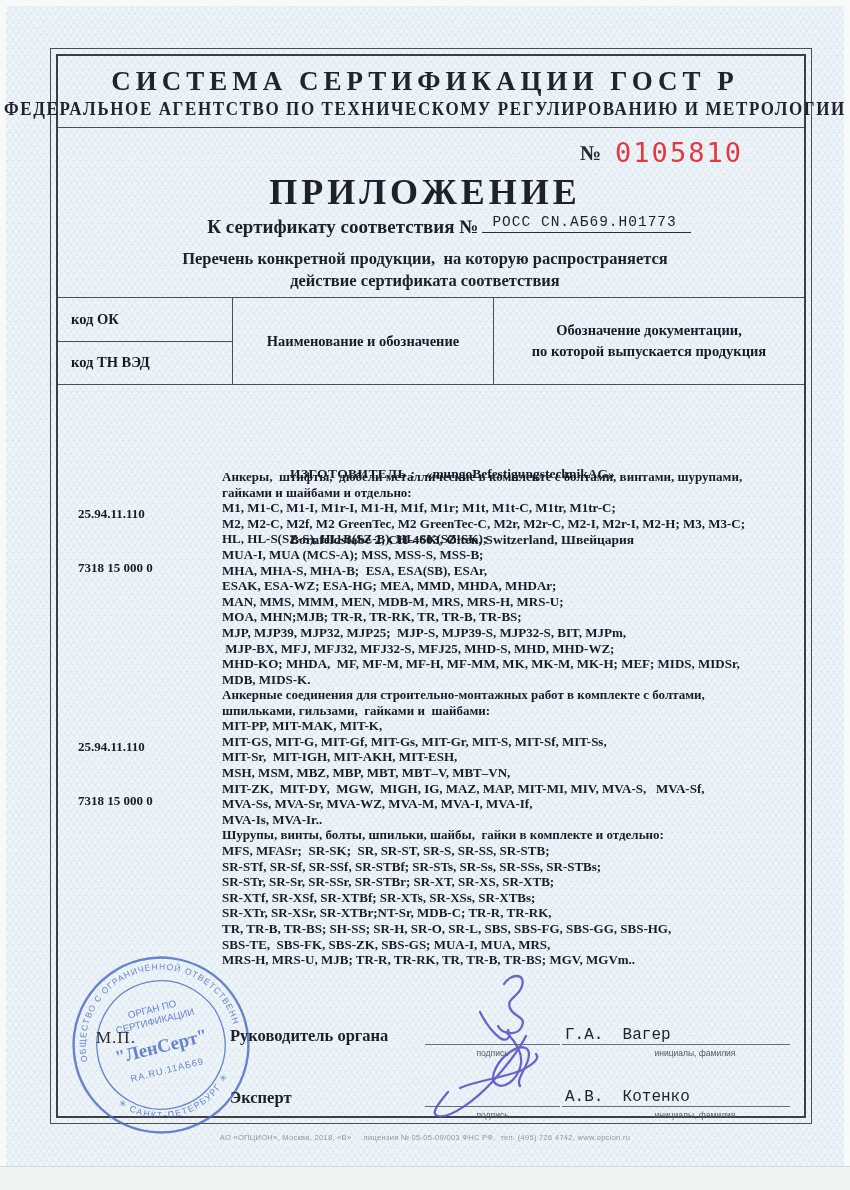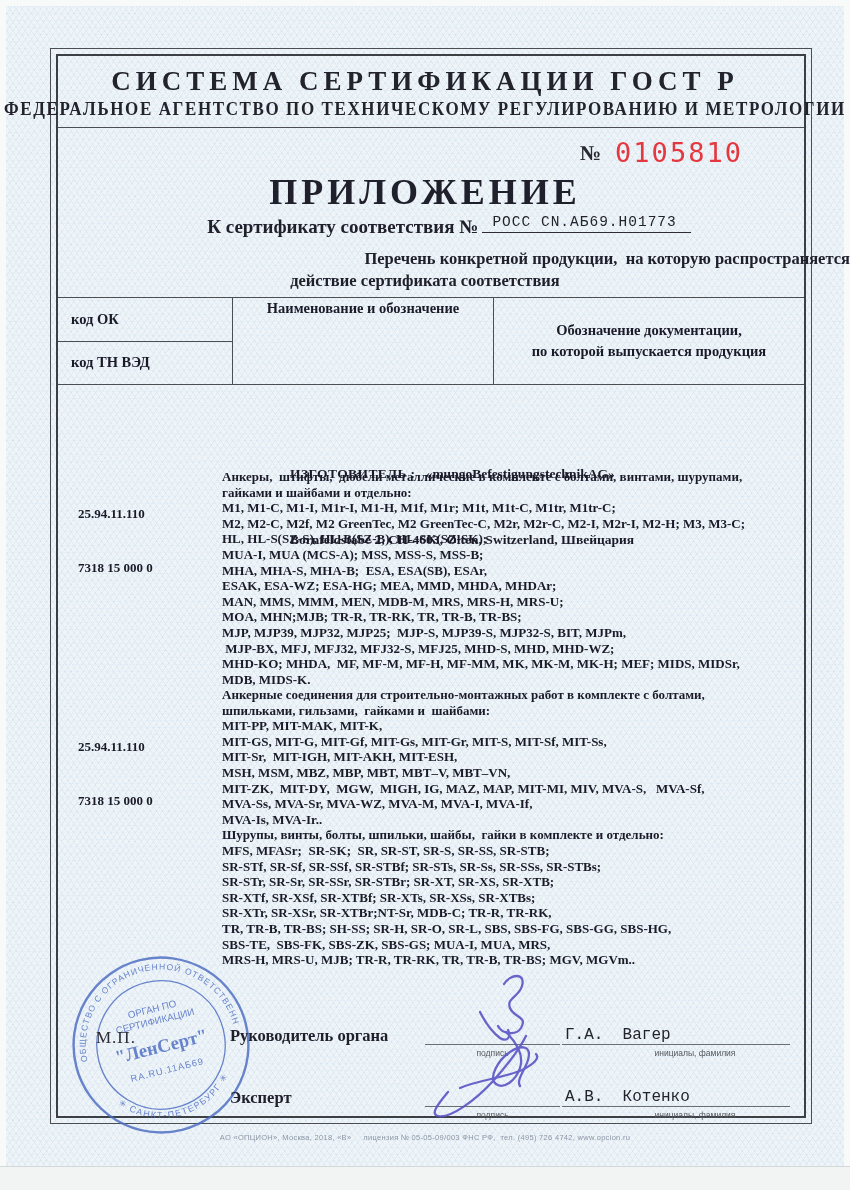--- a/index.html
+++ b/index.html
@@ -35,29 +35,29 @@
   .form-no .red{font-family:"DejaVu Sans Mono", monospace;font-size:27px;color:#e43840;letter-spacing:2px;margin-left:14px;}
   
   .doc-title{position:absolute;left:0;right:0;top:171px;text-align:center;
     font-size:36px;font-weight:bold;letter-spacing:4px;color:#20202c;}
   .cert-line{position:absolute;left:0;right:0;top:216px;text-align:center;padding-left:48px;white-space:nowrap;}
   .cert-line .lbl{font-size:19px;font-weight:bold;color:#20202c;}
   .cert-line .num{display:inline-block;font-family:"Liberation Mono", monospace;font-size:14.5px;
     letter-spacing:1px;color:#23232e;border-bottom:1.5px solid #2c2c34;padding:0 14px 2px 10px;
     transform:translateY(-7px);}
   .subtitle{position:absolute;left:0;right:0;text-align:center;font-size:16.5px;font-weight:bold;color:#20202c;white-space:pre;}
-  .subtitle.l1{top:249px;text-align:right;}
+  .subtitle.l1{top:249px;}
   .subtitle.l2{top:271px;}
   
   .thead{position:absolute;left:58px;top:297px;width:746px;height:86px;
     border-top:1.5px solid #4b4e52;border-bottom:1.5px solid #4b4e52;display:flex;}
   .thead .c1{width:174px;border-right:1.2px solid #4b4e52;display:flex;flex-direction:column;}
   .thead .c1 .cell{flex:1;display:flex;align-items:center;padding-left:13px;font-size:14.5px;font-weight:bold;}
   .thead .c1 .cell.top{border-bottom:1.2px solid #4b4e52;}
-  .thead .c2{width:260px;border-right:1.2px solid #4b4e52;display:flex;flex-direction:row;justify-content:center;text-align:center;font-size:14.5px;font-weight:bold;line-height:21px;}
+  .thead .c2{width:260px;border-right:1.2px solid #4b4e52;display:flex;flex-direction:column;justify-content:center;text-align:center;font-size:14.5px;font-weight:bold;line-height:21px;}
   .thead .c3{flex:1;display:flex;flex-direction:column;justify-content:center;text-align:center;font-size:14.5px;font-weight:bold;line-height:21px;}
   
   .manu{position:absolute;left:290px;top:419px;font-size:13.5px;font-weight:bold;line-height:22px;white-space:pre;font-family:Liberation Serif, serif;}
   .manu .lbl{letter-spacing:.4px;}
   
   .codes{position:absolute;left:78px;width:140px;font-size:13px;font-weight:bold;line-height:18px;white-space:pre;}
   .codes.b1{top:469px;}
   .codes.b2{top:702px;}
   .plines{position:absolute;left:222px;width:588px;font-size:13px;font-weight:bold;line-height:15.6px;}
   .plines.b1{top:469px;}

